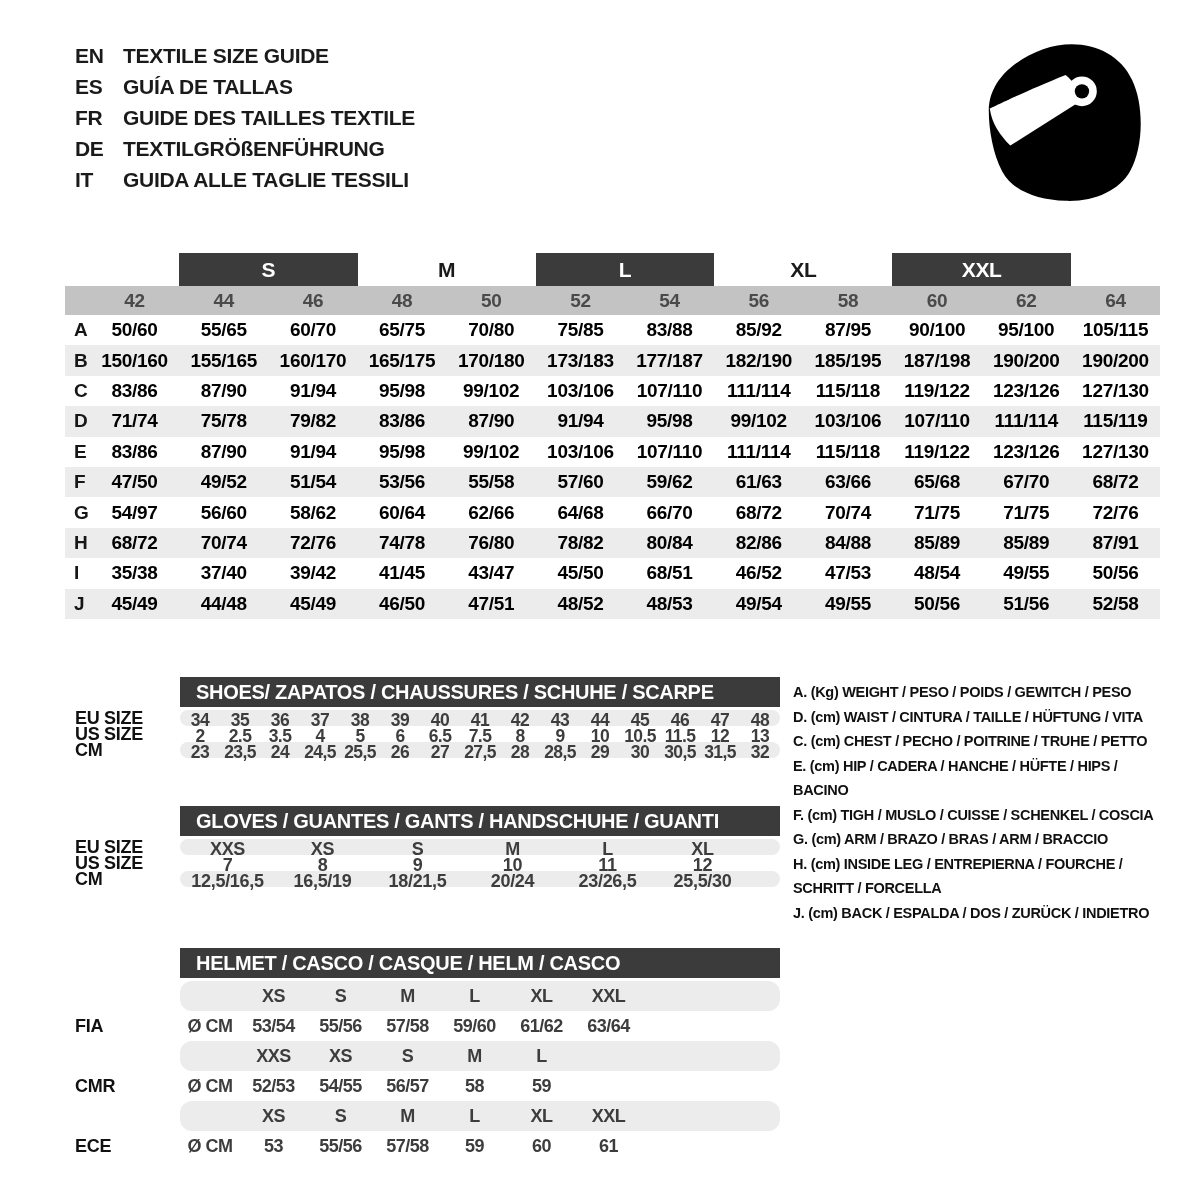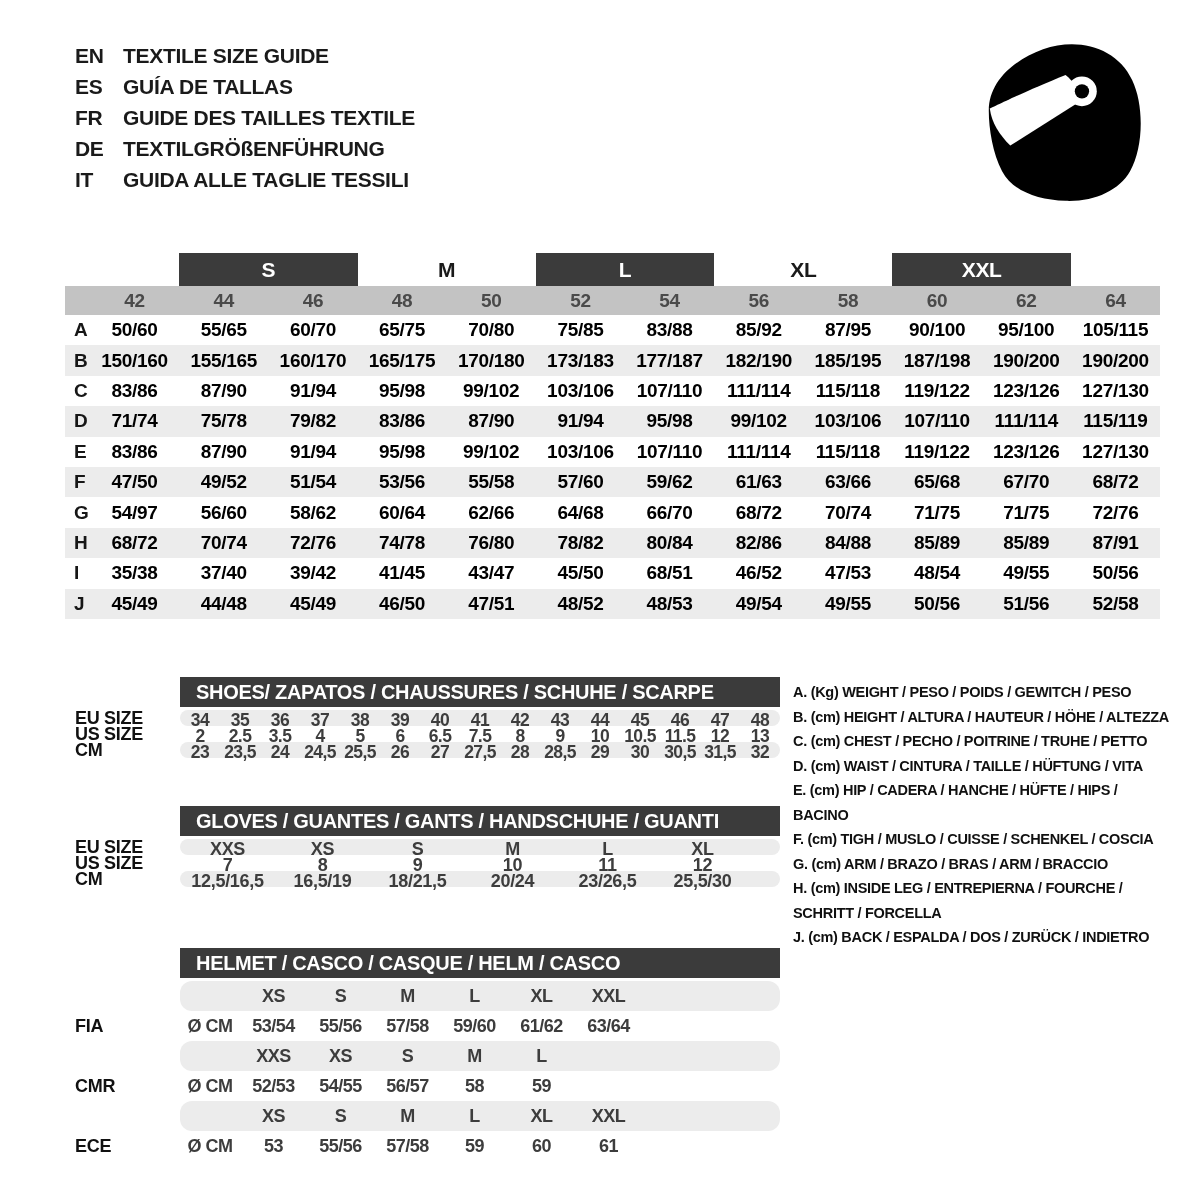--- a/index.html
+++ b/index.html
@@ -516,25 +516,24 @@
           <span>61</span>
         </span>
       </div>
     </div>
 </div>
 
 <div id="legend" class="abs">
 
     <div class="legend-line">A. (Kg) WEIGHT / PESO / POIDS / GEWITCH / PESO</div>
 
-    <div class="legend-line">B. (cm) HEIGHT / ALTURA / HAUTEUR / HÖHE / ALTEZZA</div>
+
+    <div class="legend-line">D. (cm) WAIST / CINTURA / TAILLE / HÜFTUNG / VITA</div>
 
     <div class="legend-line">C. (cm) CHEST / PECHO / POITRINE / TRUHE / PETTO</div>
-
-    <div class="legend-line">D. (cm) WAIST / CINTURA / TAILLE / HÜFTUNG / VITA</div>
 
     <div class="legend-line">E. (cm) HIP / CADERA / HANCHE / HÜFTE / HIPS /  BACINO</div>
 
     <div class="legend-line">F. (cm) TIGH / MUSLO / CUISSE / SCHENKEL / COSCIA</div>
 
     <div class="legend-line">G. (cm) ARM  / BRAZO / BRAS / ARM / BRACCIO</div>
 
     <div class="legend-line">H. (cm) INSIDE LEG / ENTREPIERNA / FOURCHE / SCHRITT / FORCELLA</div>
 
 

